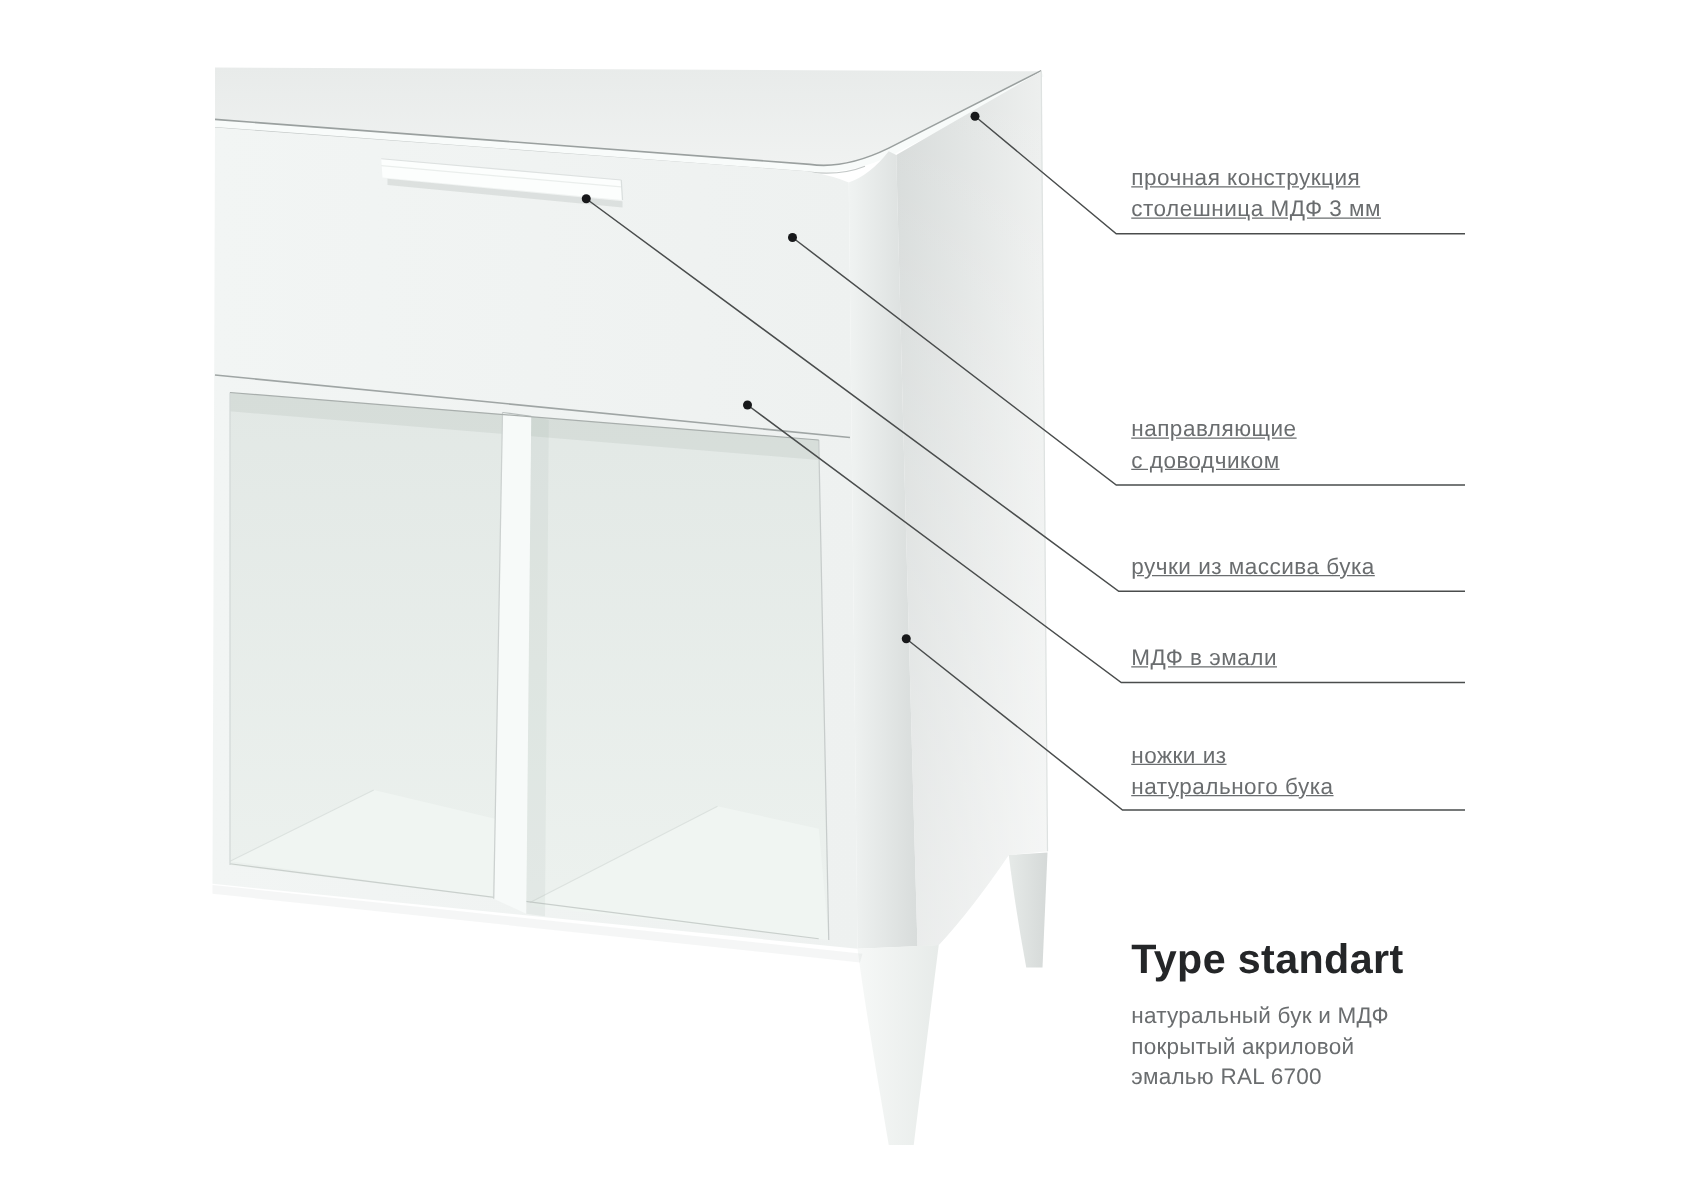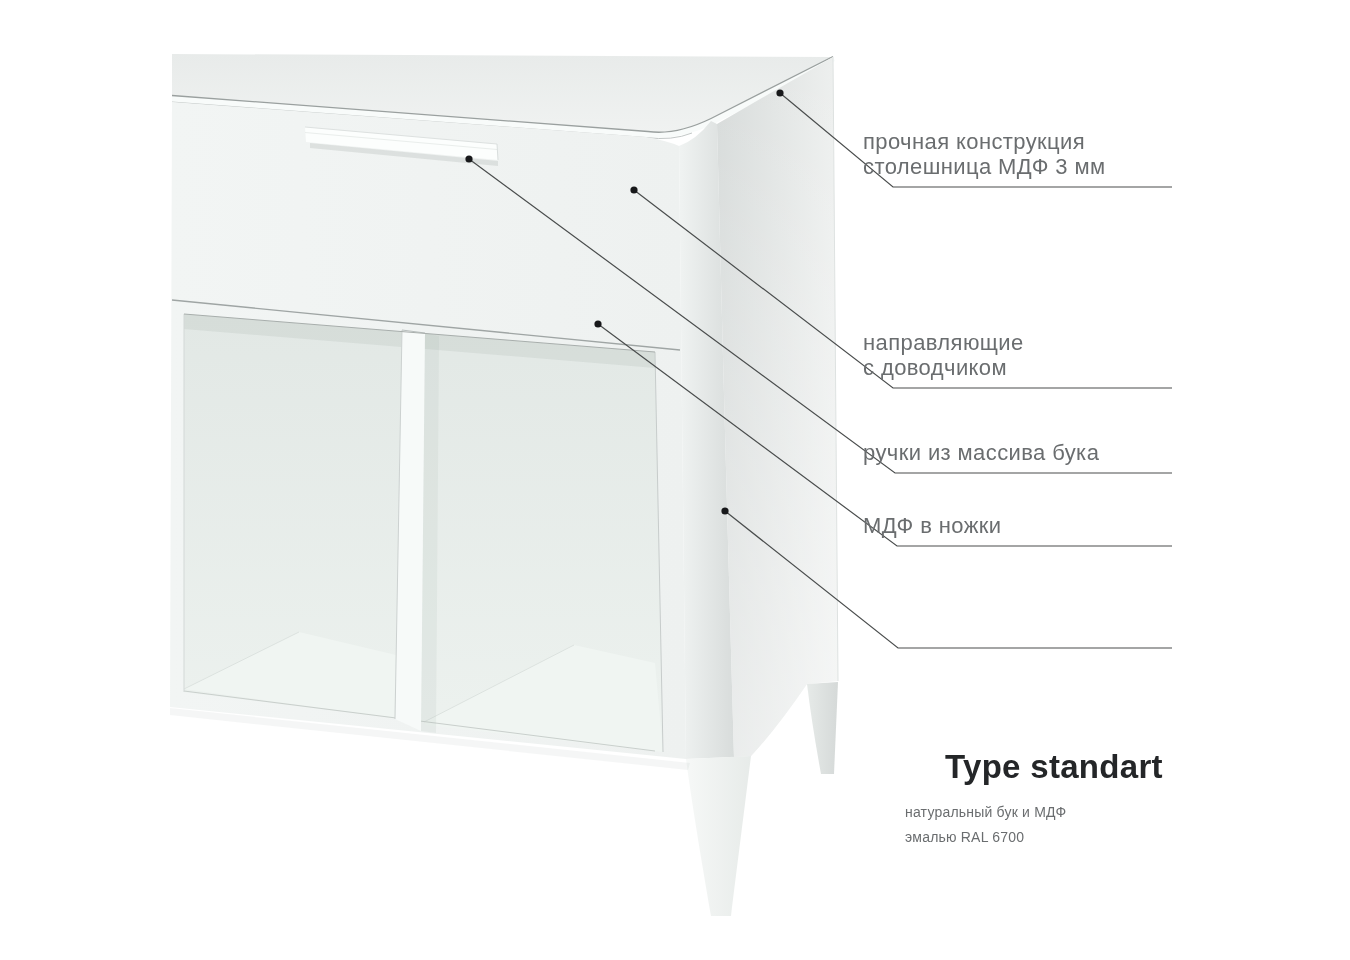--- a/index.html
+++ b/index.html
@@ -12,43 +12,43 @@
   #stage{
     position:relative;
     width:1350px;height:960px;
     background:var(--bg);
     overflow:hidden;
     font-family:"Liberation Sans",sans-serif;
   }
   #art{position:absolute;left:0;top:0;}
   .label{
     position:absolute;
-    left:863px;
-    font-size:22px;
+    left:905px;
+    font-size:18px;
     line-height:24.5px;
     letter-spacing:0.4px;
     color:var(--label-text);
     white-space:nowrap;
+    text-decoration:underline;
   }
   .label span{display:block;}
   .product-title{
     position:absolute;
     left:905px;top:749px;
     font-size:33px;
     line-height:36px;
     font-weight:800;
     letter-spacing:0.3px;
     color:var(--title-text);
     white-space:nowrap;
-    margin-left:40px;
   }
   .product-desc{
     position:absolute;
     left:905px;top:800px;
-    font-size:14px;
+    font-size:18px;
     line-height:24.5px;
     letter-spacing:0.2px;
     color:var(--label-text);
     white-space:nowrap;
   }
   .product-desc span{display:block;}
 </style>
 </head>
 <body>
 
@@ -168,24 +168,29 @@
   <div class="label" style="top:441px">
     <span>ручки из массива бука</span>
   </div>
 
   <div class="label" style="top:331px">
     <span>направляющие</span>
     <span>с доводчиком</span>
   </div>
 
   <div class="label" style="top:514px">
-    <span>МДФ в ножки</span>
+    <span>МДФ в эмали</span>
   </div>
 
+  <div class="label" style="top:592px">
+    <span>ножки из</span>
+    <span>натурального бука</span>
+  </div>
 
   <div class="product-title">Type standart</div>
 
   <div class="product-desc">
     <span>натуральный бук и МДФ</span>
+    <span>покрытый акриловой</span>
     <span>эмалью RAL 6700</span>
   </div>
 
 </div>
 
 </body></html>

